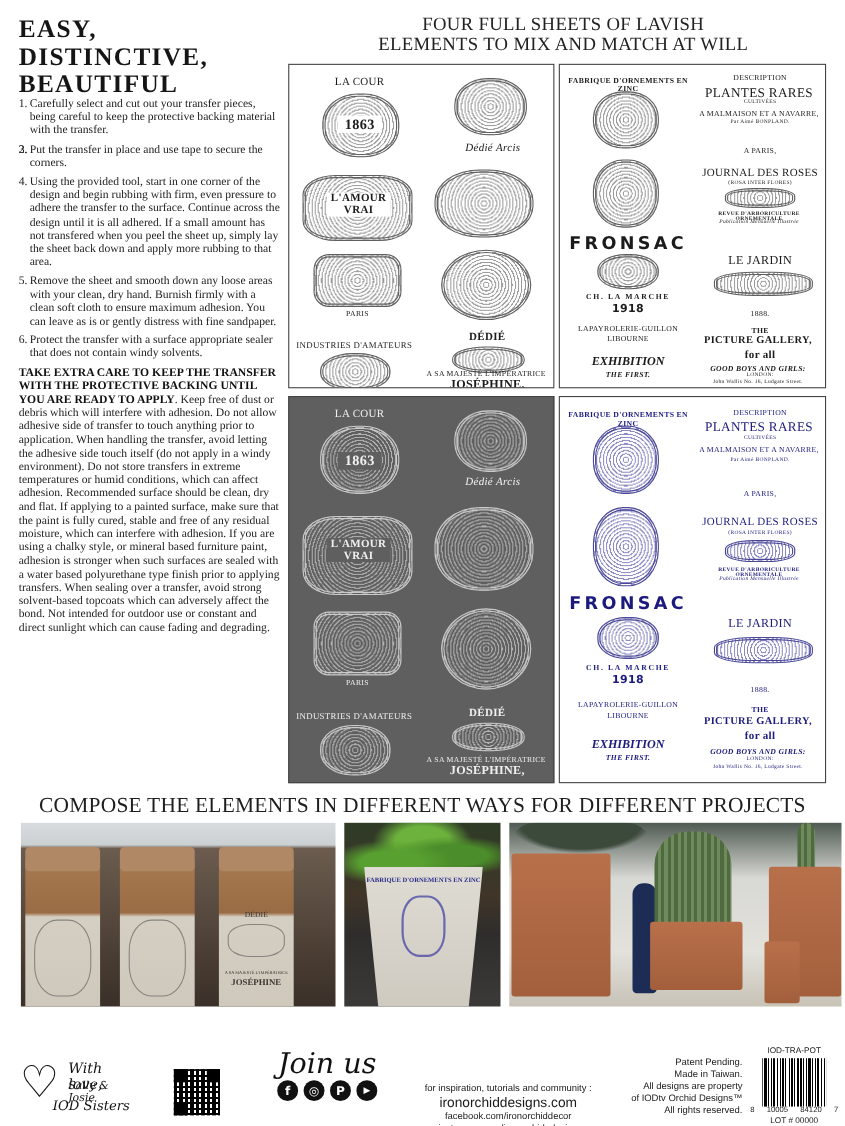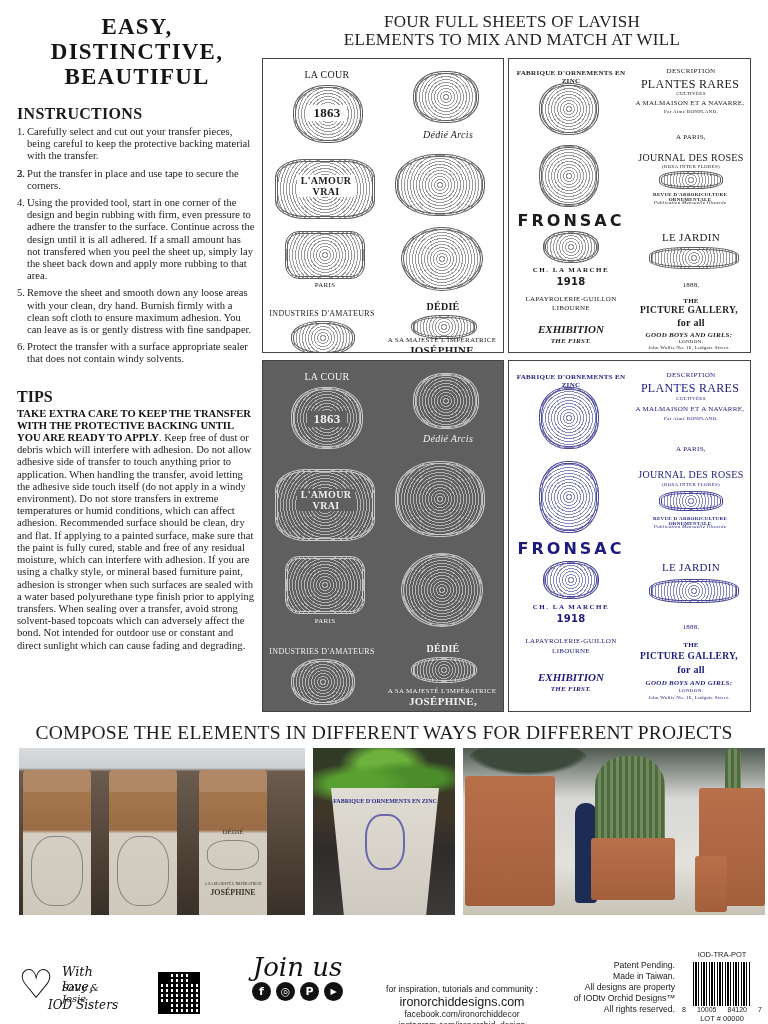--- a/index.html
+++ b/index.html
@@ -1,21 +1,21 @@
 <!DOCTYPE html>
 <html><head>
 <meta charset="utf-8">
 <style>
   * { box-sizing: border-box; margin: 0; padding: 0; }
   html, body { width: 768px; height: 1024px; background: #ffffff; overflow: hidden; }
   body { position: relative; font-family: "Liberation Serif", "DejaVu Serif", serif; color: #1a1a1a; }
 
   
   .left { position: absolute; left: 17px; top: 14px; width: 240px; }
-  .headline { font-family: "Liberation Serif", serif; font-weight: bold; font-size: 23px; line-height: 25px; letter-spacing: 1.2px; color: #151515; text-align: center; }
+  .headline { font-family: "Liberation Serif", serif; font-weight: bold; font-size: 23px; line-height: 25px; letter-spacing: 1.2px; color: #151515; }
   .sec-title { font-weight: bold; font-size: 16px; margin-top: 16px; margin-bottom: 3px; letter-spacing: 0.3px; }
   ol.steps { list-style: none; font-size: 10.6px; line-height: 12.2px; color: #222; }
   ol.steps li { position: relative; padding-left: 10px; margin-bottom: 5px; }
   ol.steps li .num { position: absolute; left: 0; top: 0; }
   .tips-title { font-weight: bold; font-size: 16px; margin-top: 22px; margin-bottom: 2px; }
   .tips { font-size: 10.6px; line-height: 12.2px; color: #222; }
   .tips b { font-weight: bold; color: #111; }
 
   
   .sheets-title { position: absolute; left: 262px; top: 13px; width: 500px; text-align: center; font-size: 17px; line-height: 18px; letter-spacing: 0.3px; color: #222; }
@@ -93,31 +93,29 @@
 </head>
 <body>
 
 <div class="left">
   <div class="headline">
     <div>EASY,</div>
     <div>DISTINCTIVE,</div>
     <div>BEAUTIFUL</div>
   </div>
 
-  <div class="sec-title">INSTRUCTIONS</div>
   <ol class="steps">
     <li><span class="num">1.</span><span>Carefully select and cut out your transfer pieces, being careful to keep the protective backing material with the transfer.</span></li>
     <li><span class="num">2.</span></li>
     <li><span class="num">3.</span><span>Put the transfer in place and use tape to secure the corners.</span></li>
     <li><span class="num">4.</span><span>Using the provided tool, start in one corner of the design and begin rubbing with firm, even pressure to adhere the transfer to the surface. Continue across the design until it is all adhered. If a small amount has not transfered when you peel the sheet up, simply lay the sheet back down and apply more rubbing to that area.</span></li>
     <li><span class="num">5.</span><span>Remove the sheet and smooth down any loose areas with your clean, dry hand. Burnish firmly with a clean soft cloth to ensure maximum adhesion. You can leave as is or gently distress with fine sandpaper.</span></li>
     <li><span class="num">6.</span><span>Protect the transfer with a surface appropriate sealer that does not contain windy solvents.</span></li>
   </ol>
 
-  <div class="tips-title">TIPS</div>
   <p class="tips"><b>TAKE EXTRA CARE TO KEEP THE TRANSFER WITH THE PROTECTIVE BACKING UNTIL YOU ARE READY TO APPLY</b><span>. Keep free of dust or debris which will interfere with adhesion. Do not allow adhesive side of transfer to touch anything prior to application. When handling the transfer, avoid letting the adhesive side touch itself (do not apply in a windy environment). Do not store transfers in extreme temperatures or humid conditions, which can affect adhesion. Recommended surface should be clean, dry and flat. If applying to a painted surface, make sure that the paint is fully cured, stable and free of any residual moisture, which can interfere with adhesion. If you are using a chalky style, or mineral based furniture paint, adhesion is stronger when such surfaces are sealed with a water based polyurethane type finish prior to applying transfers. When sealing over a transfer, avoid strong solvent-based topcoats which can adversely affect the bond. Not intended for outdoor use or constant and direct sunlight which can cause fading and degrading.</span></p>
 </div>
 
 <div class="sheets-title">
   <div>FOUR FULL SHEETS OF LAVISH</div>
   <div>ELEMENTS TO MIX AND MATCH AT WILL</div>
 </div>
 
 <div class="sheet s1">
   <div class="el med" style="left:14px;top:10px;width:100px;">LA COUR</div>

